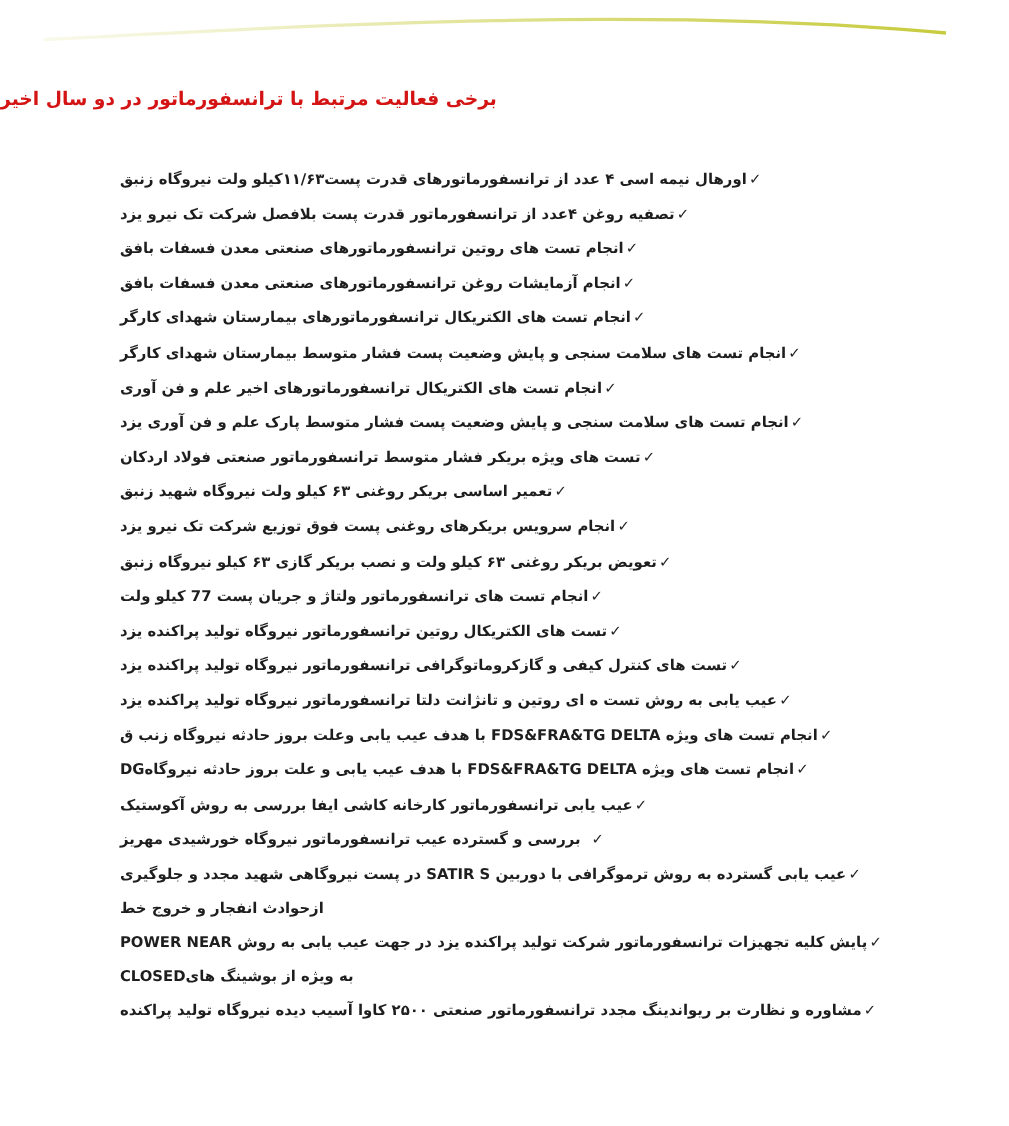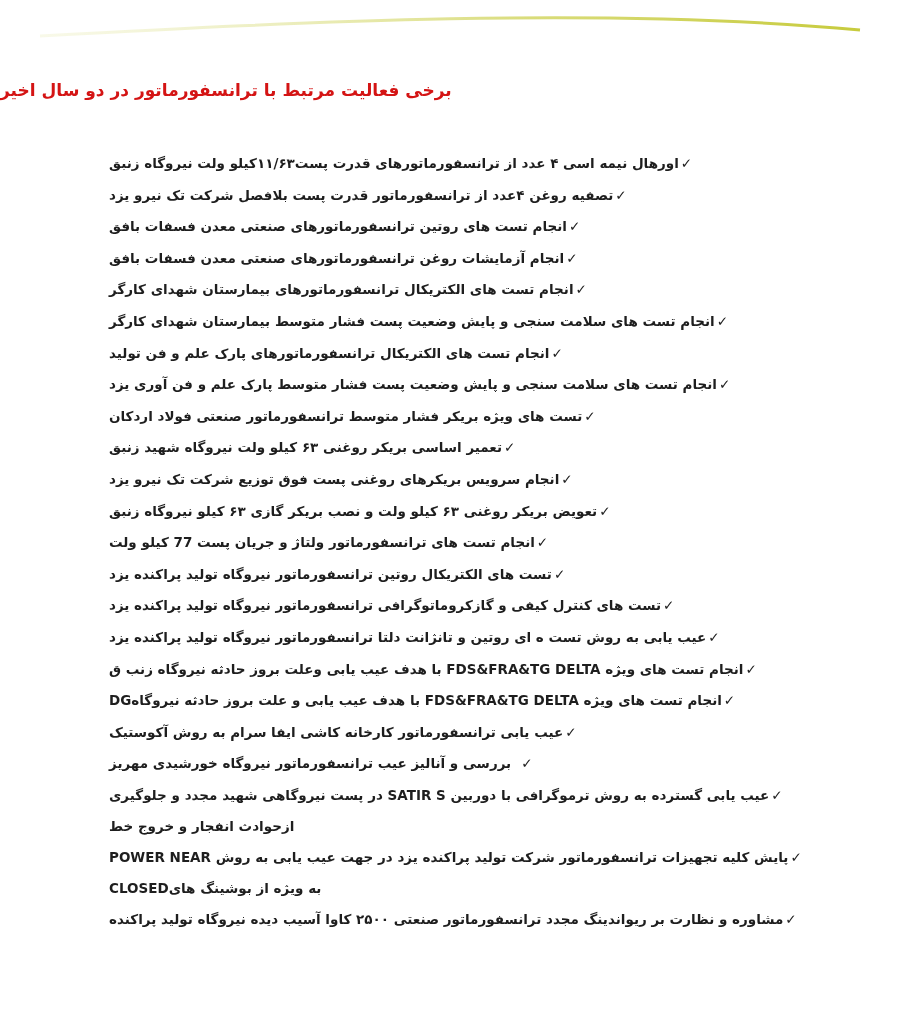--- a/index.html
+++ b/index.html
@@ -43,30 +43,30 @@
 
 <div class="title">برخی فعالیت مرتبط با ترانسفورماتور در دو سال اخیر</div>
 
 <ul class="list">
   <li><span class="check">✓</span><span>اورهال نیمه اسی ۴ عدد از ترانسفورماتورهای قدرت پست۱۱/۶۳کیلو ولت نیروگاه زنبق</span></li>
   <li><span class="check">✓</span><span>تصفیه روغن ۴عدد از ترانسفورماتور قدرت پست بلافصل شرکت تک نیرو یزد</span></li>
   <li><span class="check">✓</span><span>انجام تست های روتین ترانسفورماتورهای صنعتی معدن فسفات بافق</span></li>
   <li><span class="check">✓</span><span>انجام آزمایشات روغن ترانسفورماتورهای صنعتی معدن فسفات بافق</span></li>
   <li><span class="check">✓</span><span>انجام تست های الکتریکال ترانسفورماتورهای بیمارستان شهدای کارگر</span></li>
   <li><span class="check">✓</span><span>انجام تست های سلامت سنجی و پایش وضعیت پست فشار متوسط بیمارستان شهدای کارگر</span></li>
-  <li><span class="check">✓</span><span>انجام تست های الکتریکال ترانسفورماتورهای پارک علم و فن تولید</span></li>
+  <li><span class="check">✓</span><span>انجام تست های الکتریکال ترانسفورماتورهای اخیر علم و فن آوری</span></li>
   <li><span class="check">✓</span><span>انجام تست های سلامت سنجی و پایش وضعیت پست فشار متوسط پارک علم و فن آوری یزد</span></li>
   <li><span class="check">✓</span><span>تست های ویژه بریکر فشار متوسط ترانسفورماتور صنعتی فولاد اردکان</span></li>
   <li><span class="check">✓</span><span>تعمیر اساسی بریکر روغنی ۶۳ کیلو ولت نیروگاه شهید زنبق</span></li>
   <li><span class="check">✓</span><span>انجام سرویس بریکرهای روغنی پست فوق توزیع شرکت تک نیرو یزد</span></li>
   <li><span class="check">✓</span><span>تعویض بریکر روغنی ۶۳ کیلو ولت و نصب بریکر گازی ۶۳ کیلو نیروگاه زنبق</span></li>
   <li><span class="check">✓</span><span>انجام تست های ترانسفورماتور ولتاژ و جریان پست 77 کیلو ولت</span></li>
   <li><span class="check">✓</span><span>تست های الکتریکال روتین ترانسفورماتور نیروگاه تولید پراکنده یزد</span></li>
   <li><span class="check">✓</span><span>تست های کنترل کیفی و گازکروماتوگرافی ترانسفورماتور نیروگاه تولید پراکنده یزد</span></li>
   <li><span class="check">✓</span><span>عیب یابی به روش تست ه ای روتین و تانژانت دلتا ترانسفورماتور نیروگاه تولید پراکنده یزد</span></li>
   <li><span class="check">✓</span><span>انجام تست های ویژه FDS&amp;FRA&amp;TG DELTA با هدف عیب یابی وعلت بروز حادثه نیروگاه زنب ق</span></li>
   <li><span class="check">✓</span><span>انجام تست های ویژه FDS&amp;FRA&amp;TG DELTA با هدف عیب یابی و علت بروز حادثه نیروگاهDG</span></li>
-  <li><span class="check">✓</span><span>عیب یابی ترانسفورماتور کارخانه کاشی ایفا سرام به روش آکوستیک</span></li>
-  <li><span class="check spaced">✓</span><span>بررسی و آنالیز عیب ترانسفورماتور نیروگاه خورشیدی مهریز</span></li>
+  <li><span class="check">✓</span><span>عیب یابی ترانسفورماتور کارخانه کاشی ایفا بررسی به روش آکوستیک</span></li>
+  <li><span class="check spaced">✓</span><span>بررسی و گسترده عیب ترانسفورماتور نیروگاه خورشیدی مهریز</span></li>
   <li class="wrap"><span class="check">✓</span><span>عیب یابی گسترده به روش ترموگرافی با دوربین SATIR S در پست نیروگاهی شهید مجدد و جلوگیری ازحوادث انفجار و خروج خط</span></li>
   <li class="wrap"><span class="check">✓</span><span>پایش کلیه تجهیزات ترانسفورماتور شرکت تولید پراکنده یزد در جهت عیب یابی به روش POWER NEAR به ویژه از بوشینگ هایCLOSED</span></li>
   <li><span class="check">✓</span><span>مشاوره و نظارت بر ریواندینگ مجدد ترانسفورماتور صنعتی ۲۵۰۰ کاوا آسیب دیده نیروگاه تولید پراکنده</span></li>
 </ul>
 
 </body></html>

